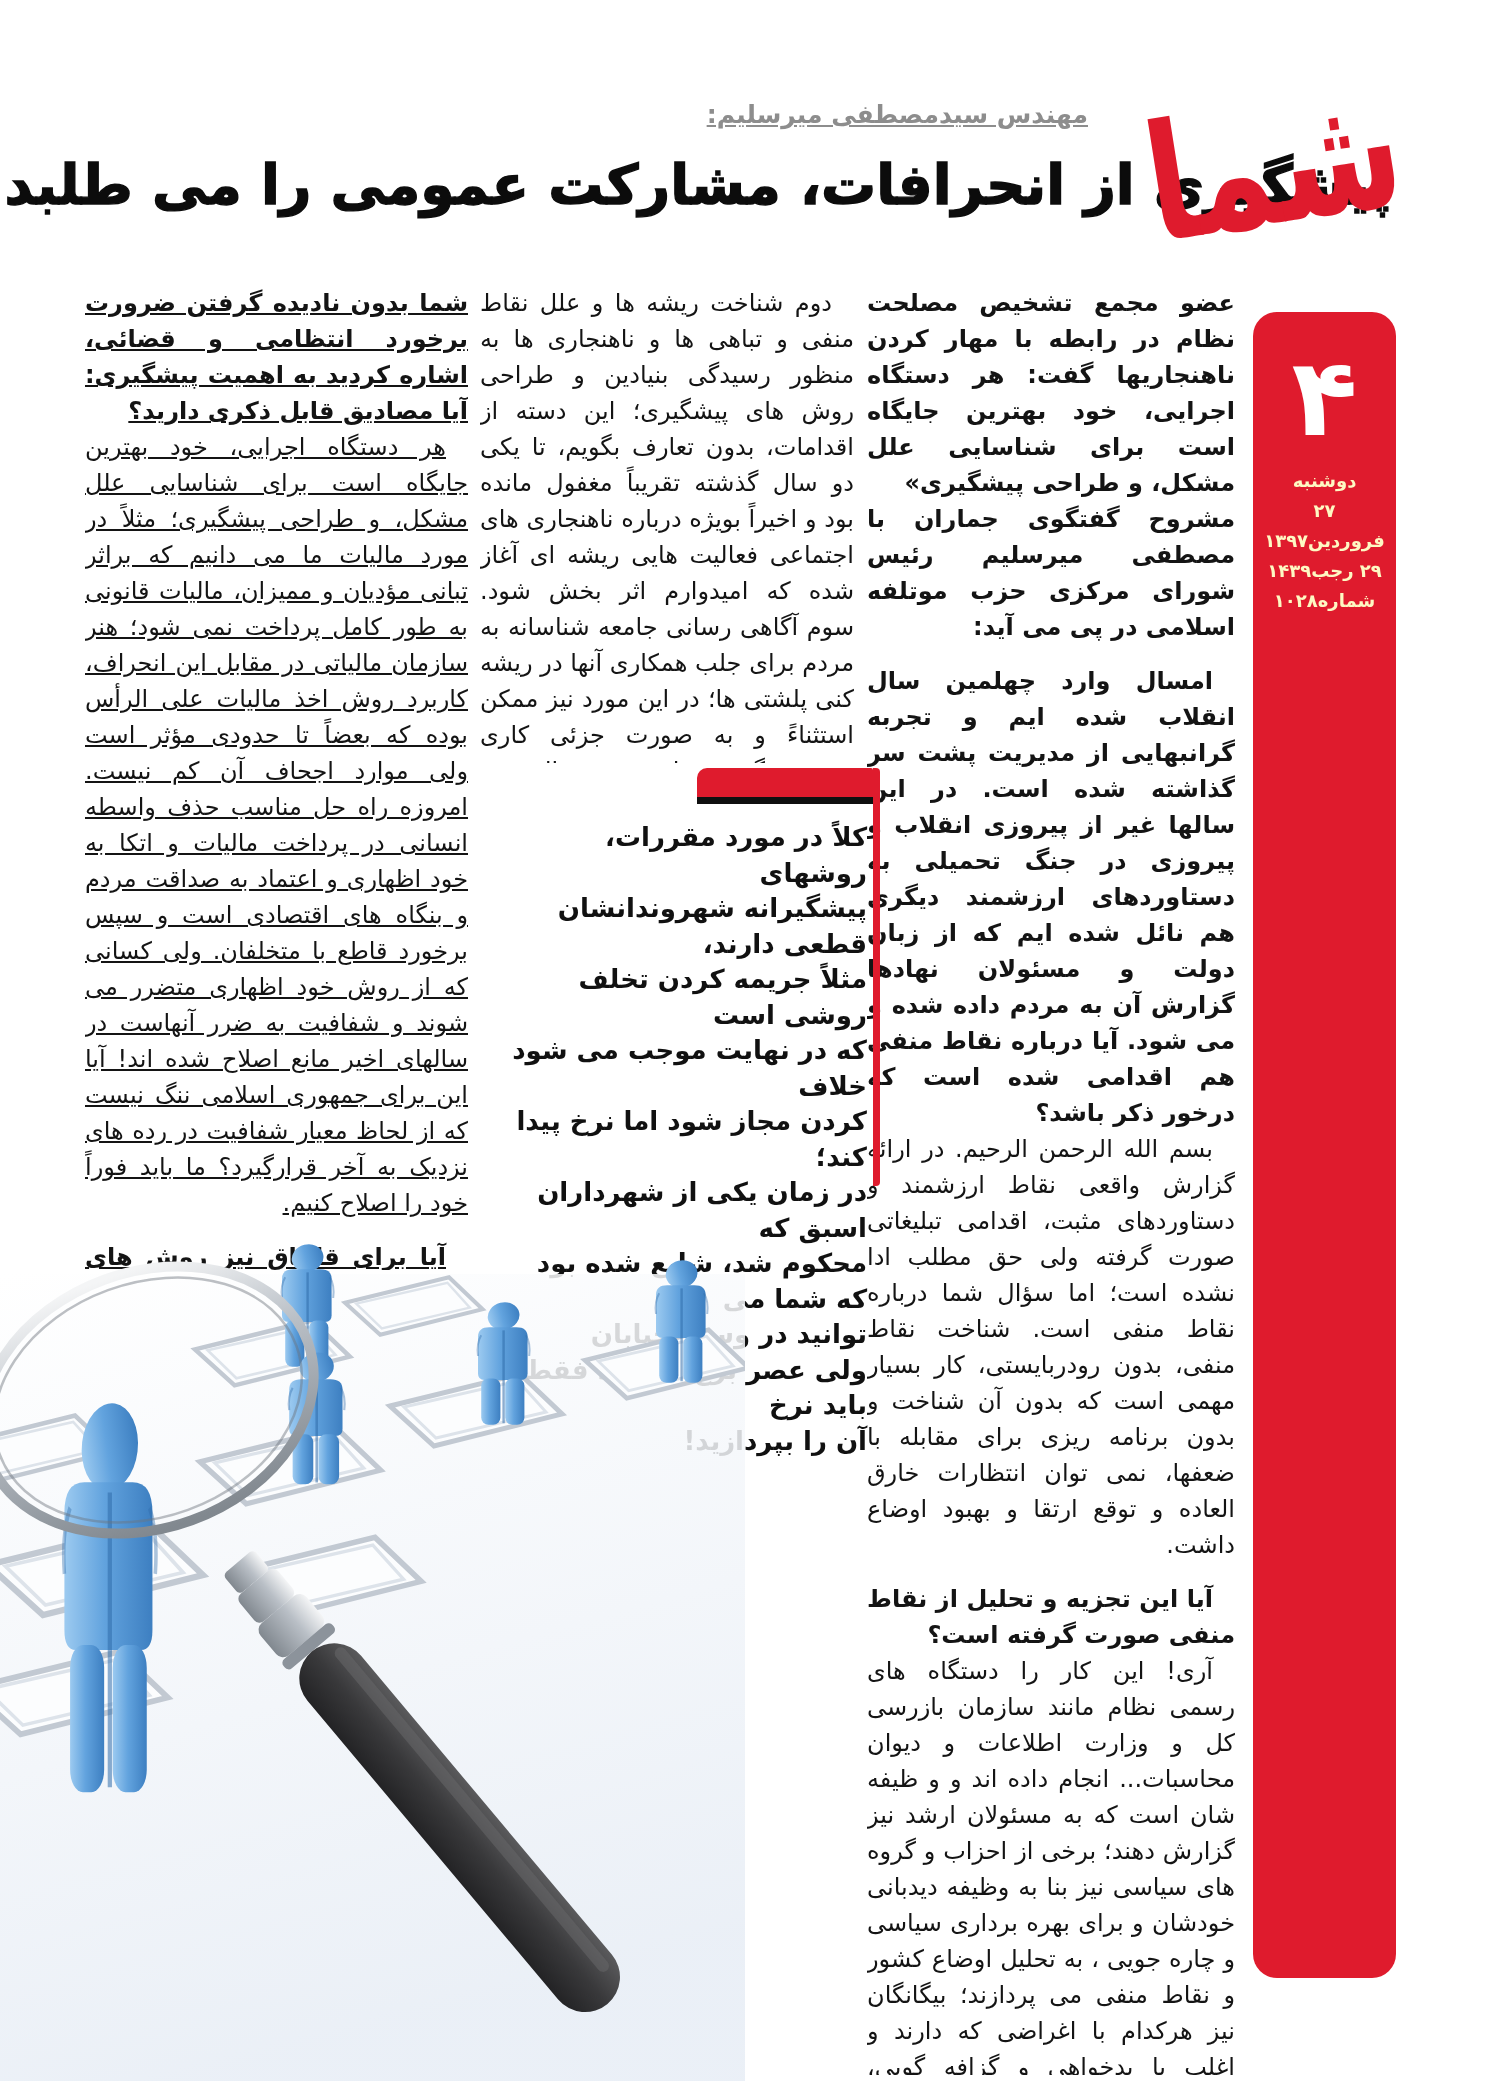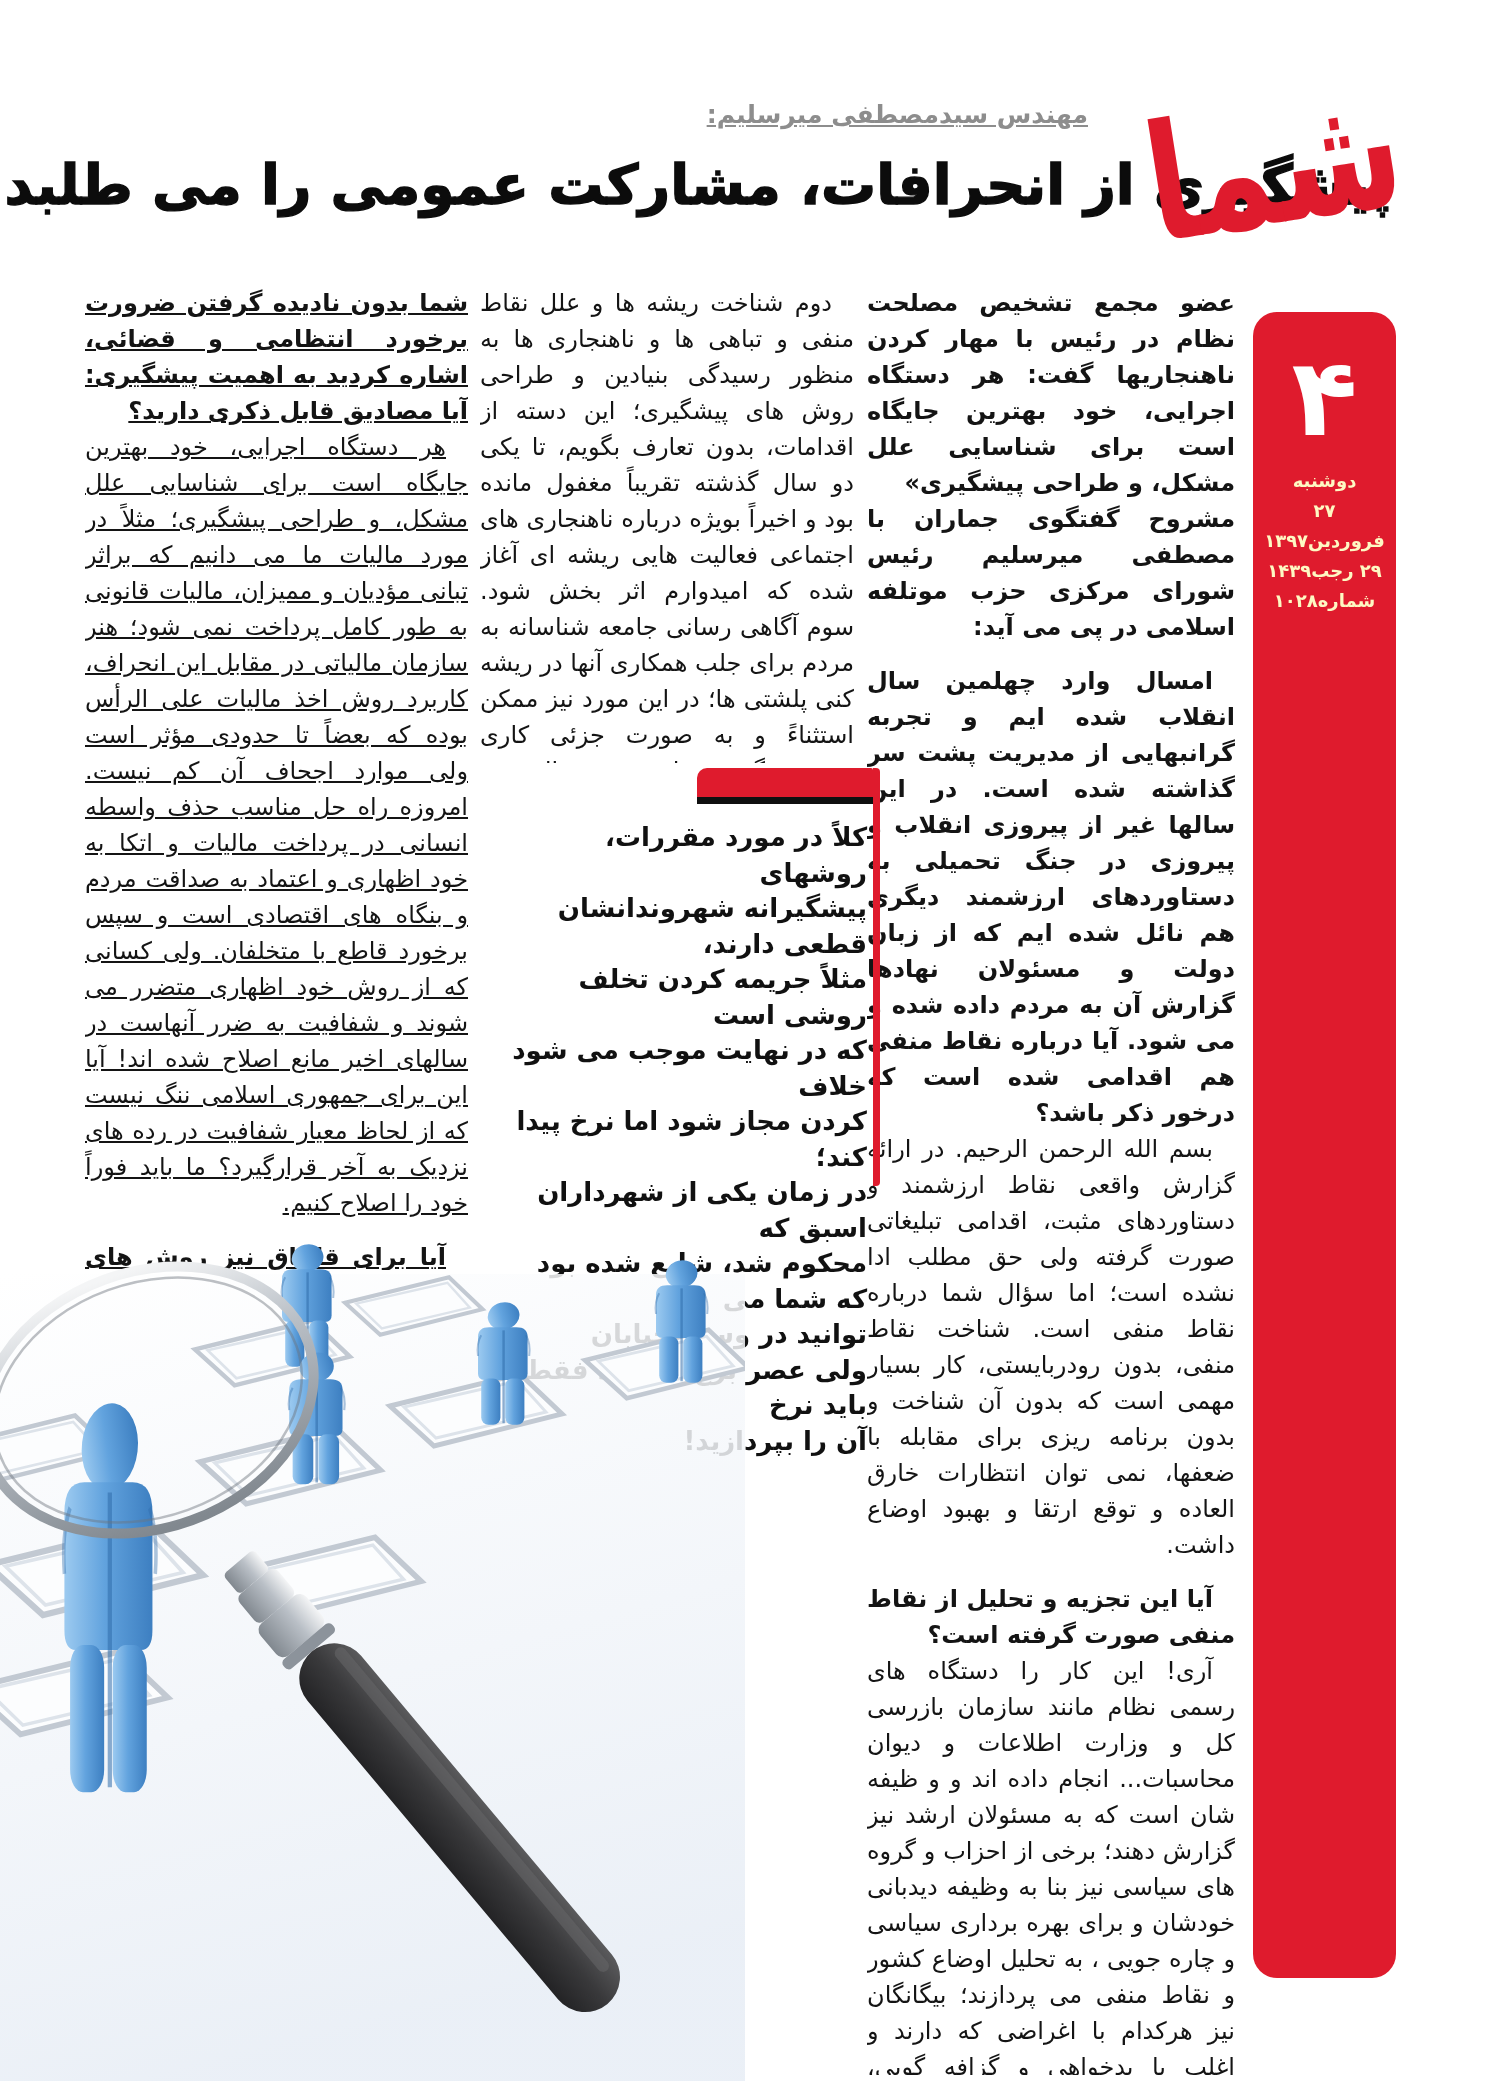--- a/index.html
+++ b/index.html
@@ -92,21 +92,21 @@
     <div class="pagenum">۴</div>
     <div class="dateline">
       <div>دوشنبه</div>
       <div>۲۷ فروردین۱۳۹۷</div>
       <div>۲۹ رجب۱۴۳۹</div>
       <div>شماره۱۰۲۸</div>
     </div>
   </div>
 
   <div class="col col-right">
-    <p class="b nohang">عضو مجمع تشخیص مصلحت نظام در رئیس با مهار کردن ناهنجاریها گفت: هر دستگاه اجرایی، خود بهترین جایگاه است برای شناسایی علل مشکل، و طراحی پیشگیری»</p>
+    <p class="b nohang">عضو مجمع تشخیص مصلحت نظام در رابطه با مهار کردن ناهنجاریها گفت: هر دستگاه اجرایی، خود بهترین جایگاه است برای شناسایی علل مشکل، و طراحی پیشگیری»</p>
     <p class="b nohang">مشروح گفتگوی جماران با مصطفی میرسلیم رئیس شورای مرکزی حزب موتلفه اسلامی در پی می آید:</p>
     <p class="b gap">امسال وارد چهلمین سال انقلاب شده ایم و تجربه گرانبهایی از مدیریت پشت سر گذاشته شده است. در این سالها غیر از پیروزی انقلاب و پیروزی در جنگ تحمیلی به دستاوردهای ارزشمند دیگری هم نائل شده ایم که از زبان دولت و مسئولان نهادها گزارش آن به مردم داده شده و می شود. آیا درباره نقاط منفی هم اقدامی شده است که درخور ذکر باشد؟</p>
     <p>بسم الله الرحمن الرحیم. در ارائه گزارش واقعی نقاط ارزشمند و دستاوردهای مثبت، اقدامی تبلیغاتی صورت گرفته ولی حق مطلب ادا نشده است؛ اما سؤال شما درباره نقاط منفی است. شناخت نقاط منفی، بدون رودربایستی، کار بسیار مهمی است که بدون آن شناخت و بدون برنامه ریزی برای مقابله با ضعفها، نمی توان انتظارات خارق العاده و توقع ارتقا و بهبود اوضاع داشت.</p>
     <p class="subhead">آیا این تجزیه و تحلیل از نقاط منفی صورت گرفته است؟</p>
     <p>آری! این کار را دستگاه های رسمی نظام مانند سازمان بازرسی کل و وزارت اطلاعات و دیوان محاسبات... انجام داده اند و و ظیفه شان است که به مسئولان ارشد نیز گزارش دهند؛ برخی از احزاب و گروه های سیاسی نیز بنا به وظیفه دیدبانی خودشان و برای بهره برداری سیاسی و چاره جویی ، به تحلیل اوضاع کشور و نقاط منفی می پردازند؛ بیگانگان نیز هرکدام با اغراضی که دارند و اغلب با بدخواهی و گزافه گویی، گزارش هایی از مشکلات و مسائل جمهوری اسلامی ایران تهیه می کنند تا بموقع و برای جهت دادن به افکار عمومی شهروندانشان، علیه ما بکاربرند.</p>
 
   </div>
 
   <div class="col col-mid">
     <p>دوم شناخت ریشه ها و علل نقاط منفی و تباهی ها و ناهنجاری ها به منظور رسیدگی بنیادین و طراحی روش های پیشگیری؛ این دسته از اقدامات، بدون تعارف بگویم، تا یکی دو سال گذشته تقریباً مغفول مانده بود و اخیراً بویژه درباره ناهنجاری های اجتماعی فعالیت هایی ریشه ای آغاز شده که امیدوارم اثر بخش شود. سوم آگاهی رسانی جامعه شناسانه به مردم برای جلب همکاری آنها در ریشه کنی پلشتی ها؛ در این مورد نیز ممکن استثناءً و به صورت جزئی کاری صورت گرفته باشد در حالی در بسیاری از کشورها ، موفقیت در مهار کردن ناهنجاریها مرهون همکاری مسئولانه مردم است.</p>

